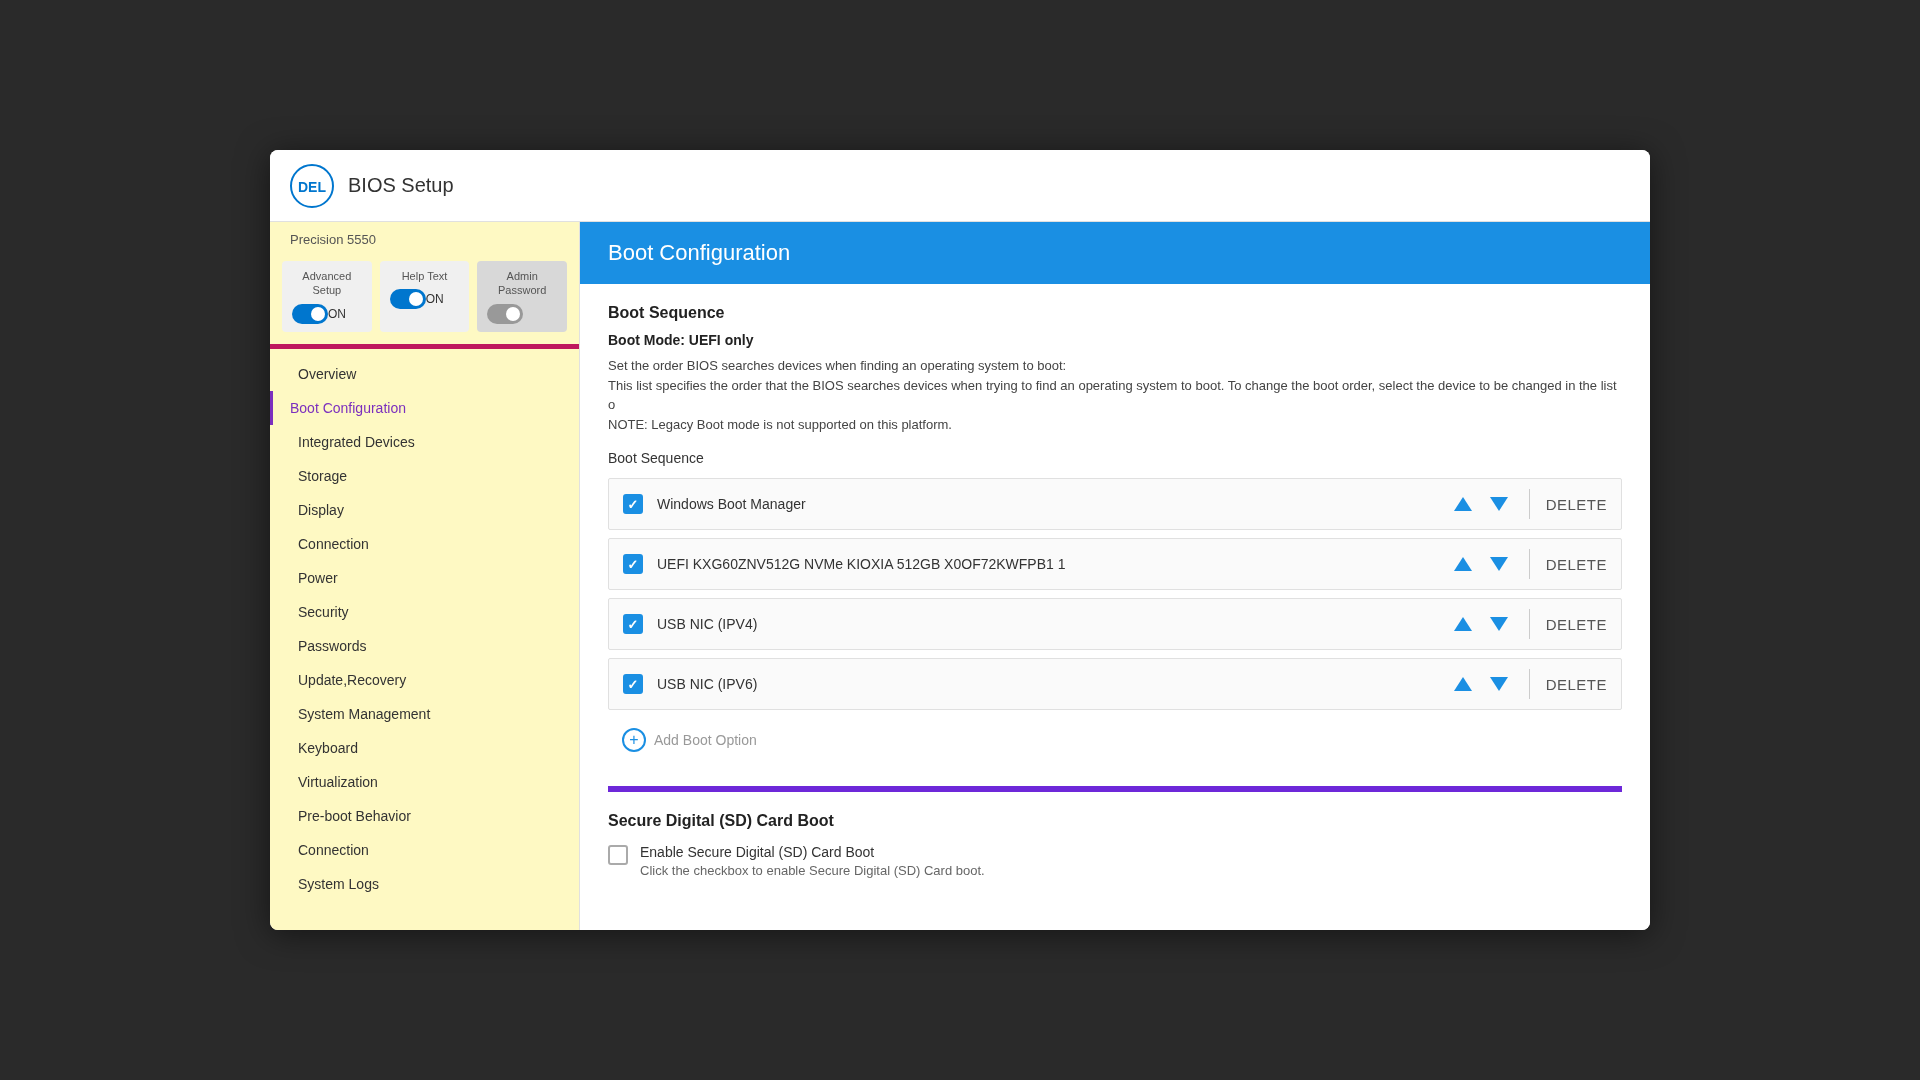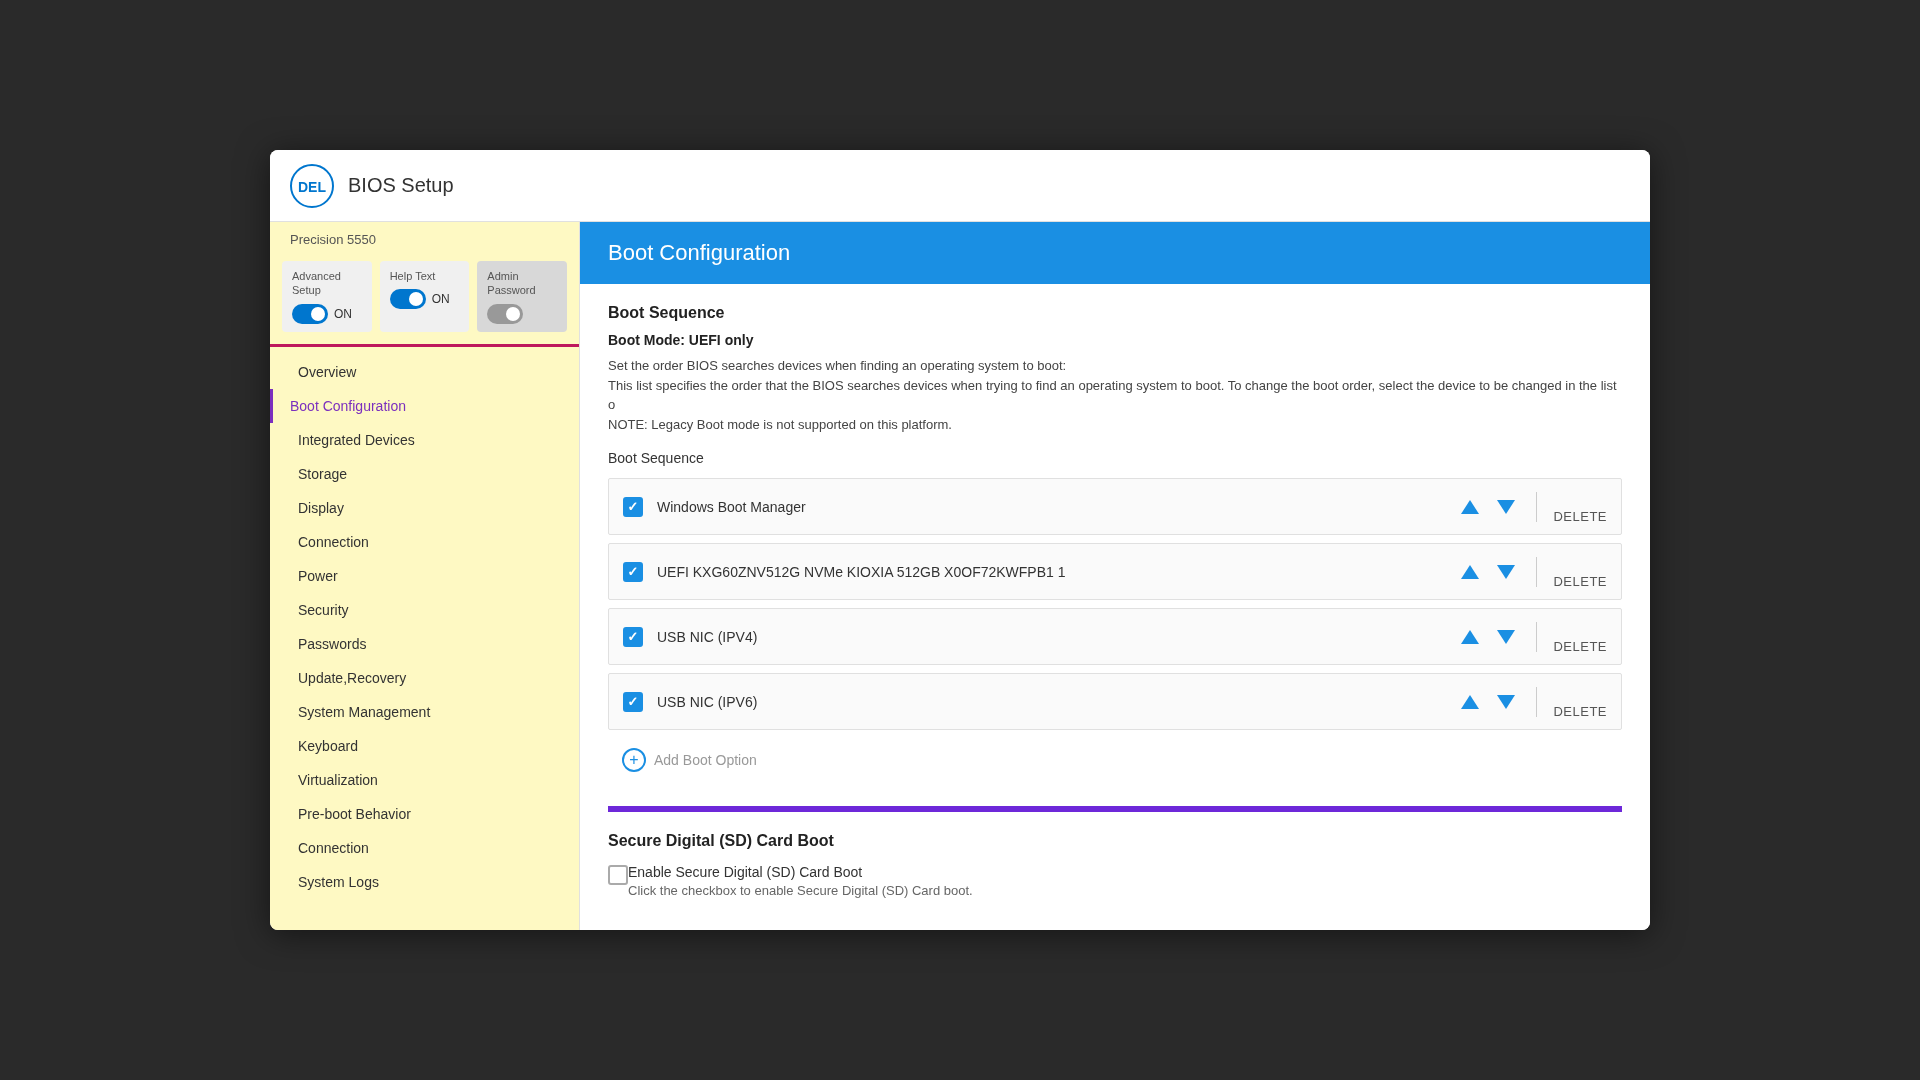--- a/index.html
+++ b/index.html
@@ -66,38 +66,39 @@
     .device-name {
       padding: 10px 20px 6px;
       font-size: 13px;
       color: #555;
       font-weight: 500;
     }
     .settings-toggles {
       display: flex;
       padding: 8px 12px 12px;
       gap: 8px;
-      border-bottom: 3px solid #be185d;
+      border-bottom: 5px solid #be185d;
+      text-align: center;
     }
     .toggle-group {
       background: #f0f0f0;
       border-radius: 4px;
       padding: 8px 10px;
       flex: 1;
     }
     .toggle-label {
       font-size: 11px;
       color: #555;
       margin-bottom: 6px;
       line-height: 1.3;
     }
     .toggle-row {
       display: flex;
       align-items: center;
-      gap: 6px;
+      gap: 0;
     }
     .toggle-switch {
       width: 36px;
       height: 20px;
       background: #0076ce;
       border-radius: 10px;
       position: relative;
       cursor: pointer;
       flex-shrink: 0;
     }
@@ -243,26 +244,25 @@
       border-right: 9px solid transparent;
       border-top: 14px solid #1a8fe3;
     }
     .divider-vert {
       width: 1px;
       height: 30px;
       background: #ccc;
       margin-right: 16px;
     }
     .delete-btn {
-      font-size: 13px;
+      font-size: 15px;
       color: #555;
       cursor: pointer;
       font-weight: 500;
       letter-spacing: 0.5px;
-      margin-top: 20px;
     }
     .add-boot-option {
       display: flex;
       align-items: center;
       gap: 8px;
       padding: 10px 14px;
       cursor: pointer;
     }
     .plus-circle {
       width: 24px;
@@ -287,20 +287,21 @@
     }
     .sd-section-title {
       font-size: 16px;
       font-weight: 600;
       color: #222;
       margin-bottom: 14px;
     }
     .checkbox-row {
       display: flex;
       align-items: flex-start;
+      gap: 12px;
     }
     .empty-checkbox {
       width: 20px;
       height: 20px;
       border: 2px solid #aaa;
       border-radius: 3px;
       flex-shrink: 0;
       margin-top: 1px;
     }
     .checkbox-text {

